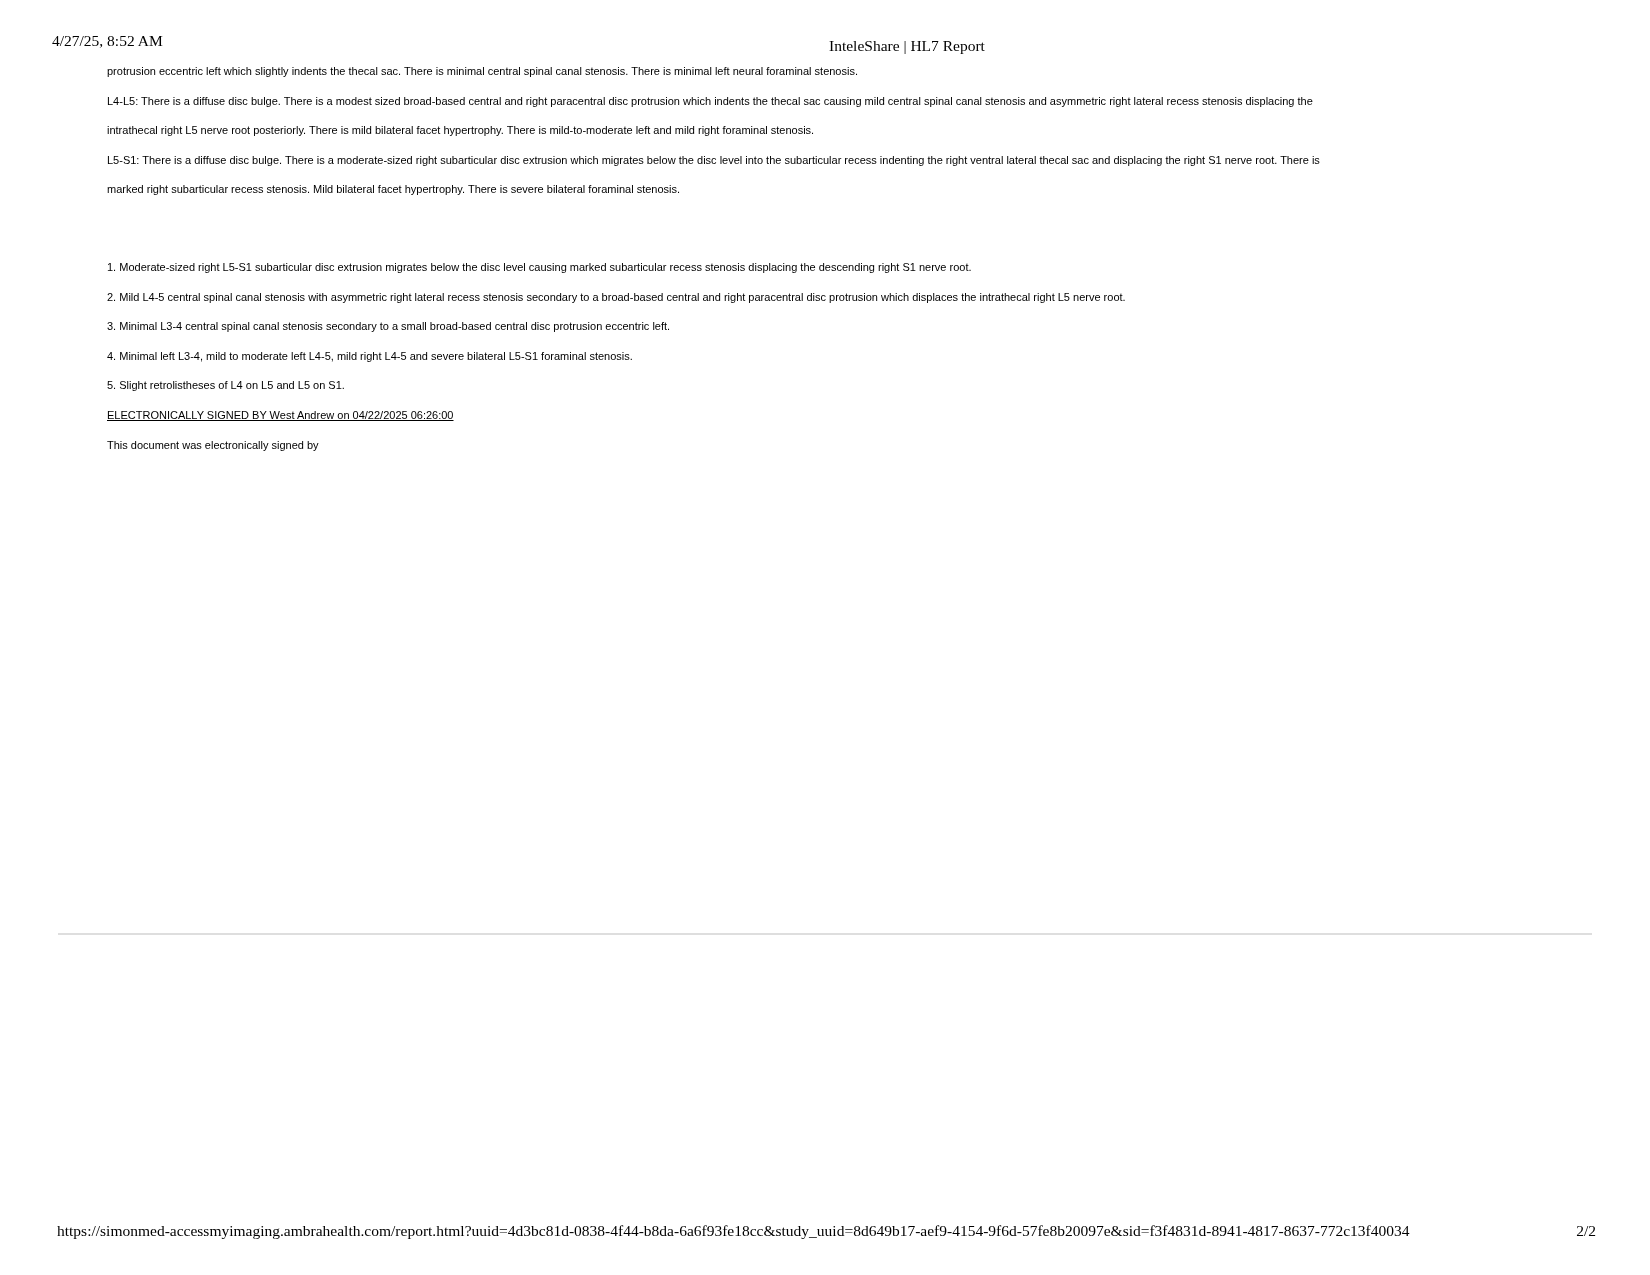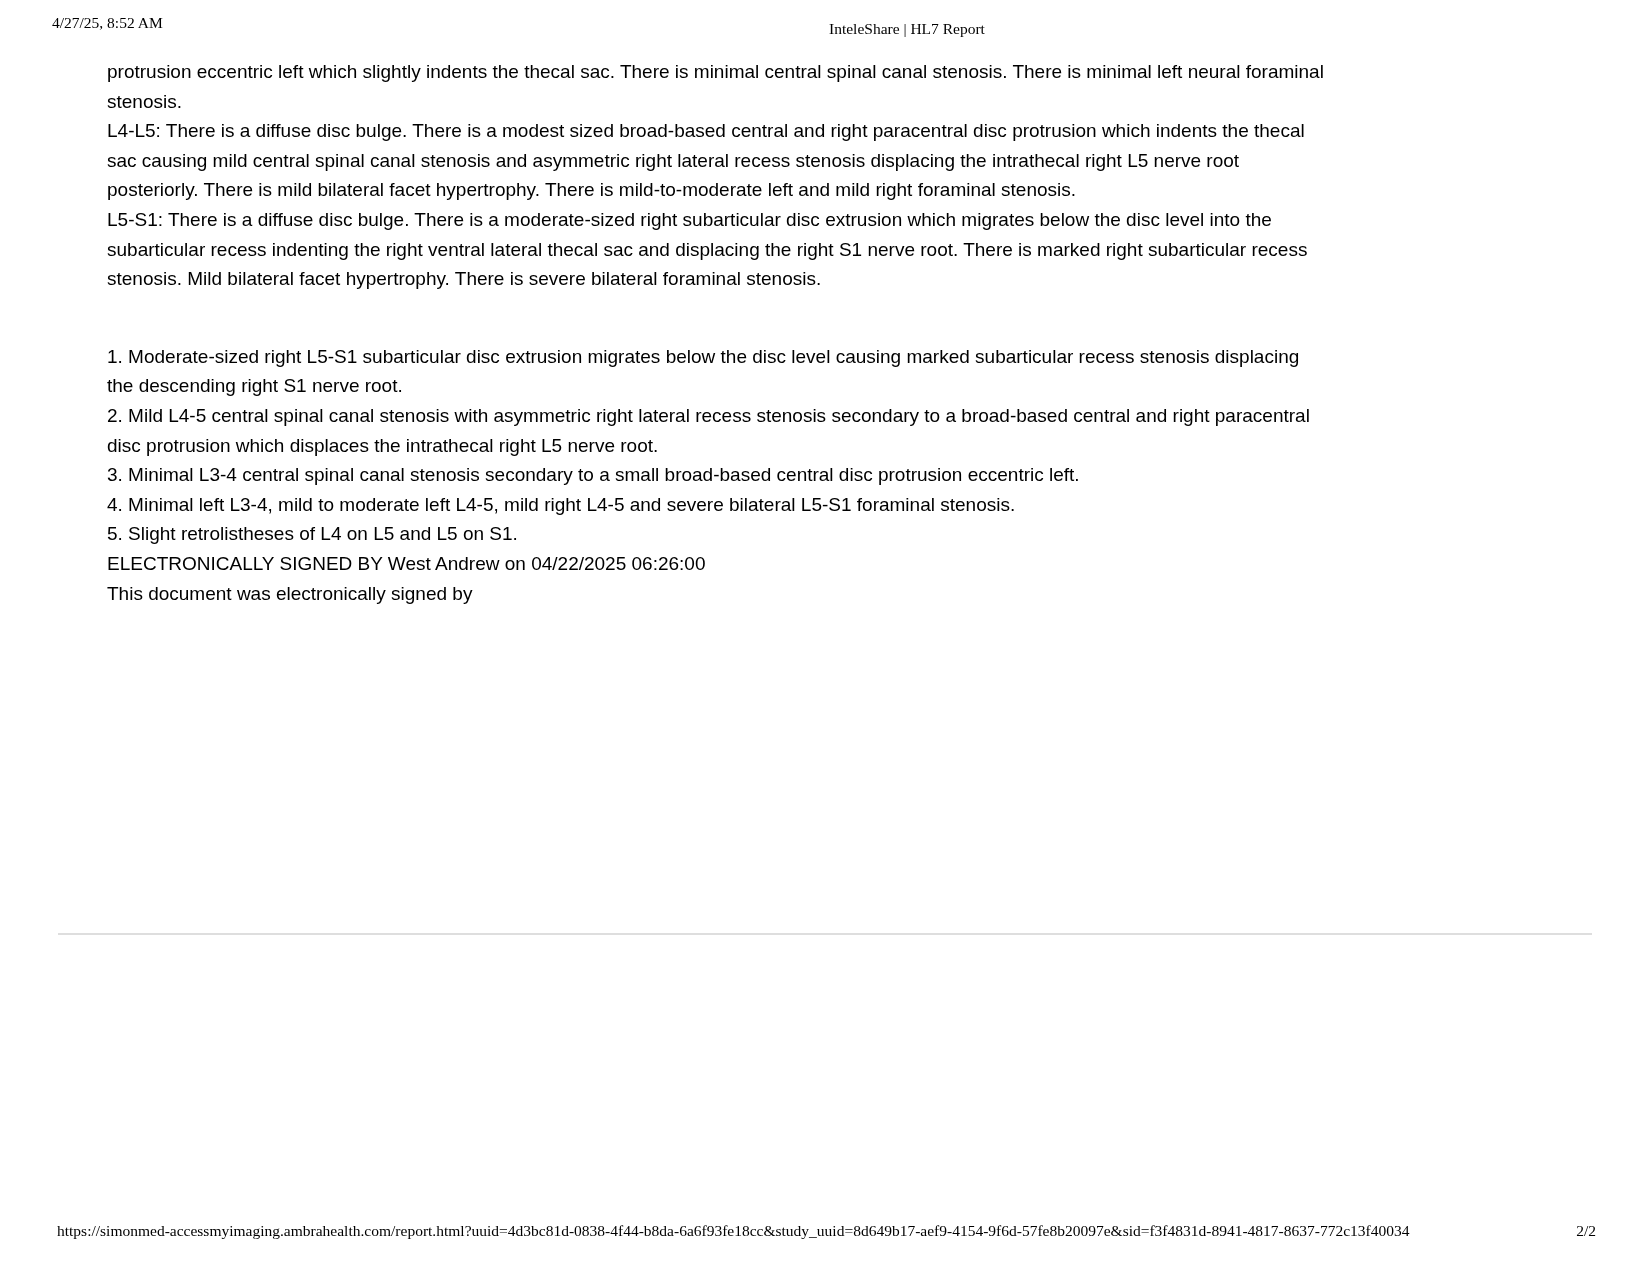--- a/index.html
+++ b/index.html
@@ -16,39 +16,39 @@
     font-family: "Liberation Sans", sans-serif;
     overflow: hidden;
   }
   
   .print-chrome {
     font-family: "Liberation Serif", serif;
     font-size: 15.5px;
     color: #000000;
     white-space: nowrap;
   }
-  .hdr-date   { position: absolute; left: 52px;  top: 14px; }
-  .hdr-title  { position: absolute; left: 829px; top: 20px; }
+  .hdr-date   { position: absolute; left: 52px;  top: 32px; }
+  .hdr-title  { position: absolute; left: 829px; top: 37px; }
   .ftr-url    { position: absolute; left: 57px;  top: 1222px; text-align: center; }
   .ftr-page   { position: absolute; right: 54px; top: 1222px; text-align: right; }
 
   
   .report-body {
     position: absolute;
     left: 107px;
     top: 57px;
     width: 1222px;
-    font-size: 19px;
+    font-size: 11px;
     line-height: 29.6px;
     color: #000000;
   }
   .report-body p { margin: 0; }
   .mt-blank  { margin-top: 29.6px; }  
   .mt-list   { margin-top: 48px; }    
-  .mt-signed { margin-top: 30px; }
+  .mt-signed { margin-top: 30px; text-decoration: underline; }
   .mt-note   { margin-top: 118px; }   
 
   .divider {
     position: absolute;
     left: 58px;
     top: 933px;
     width: 1534px;
     height: 2px;
     background: #dedede;
   }

